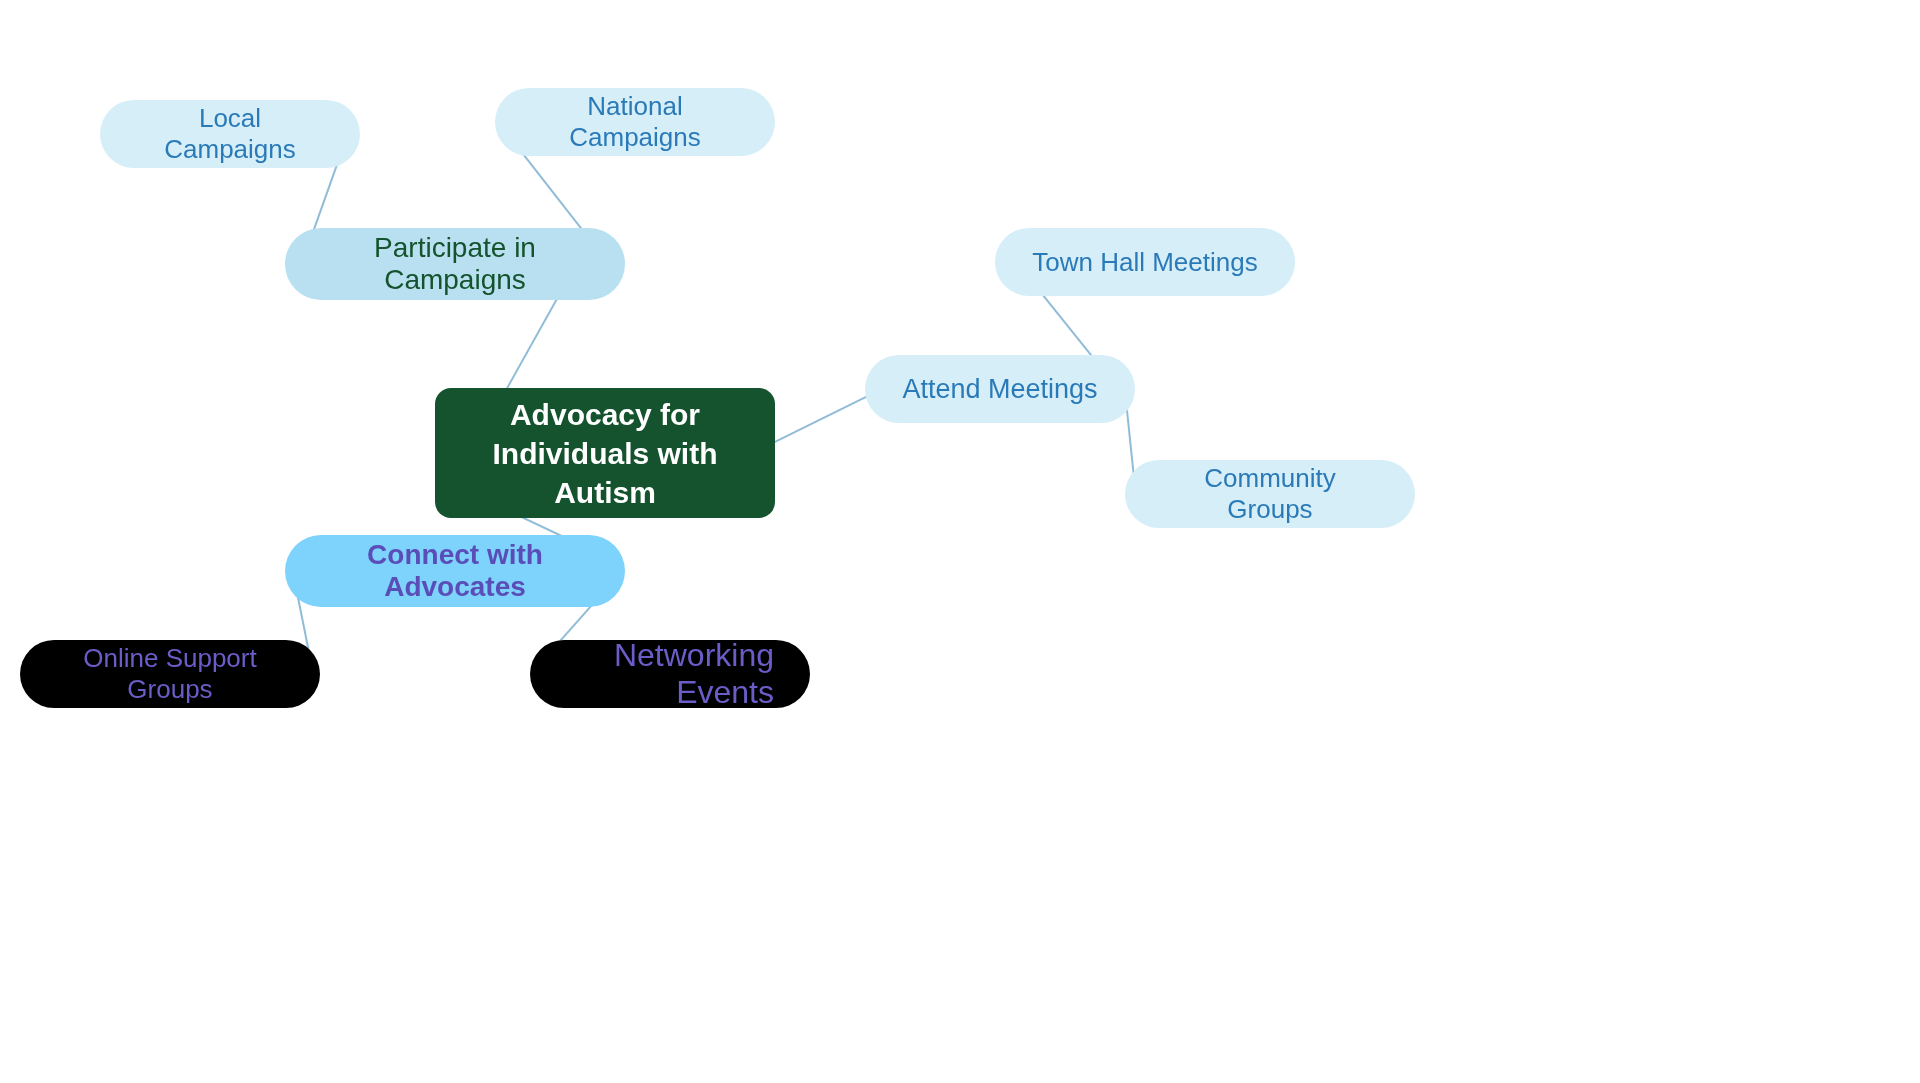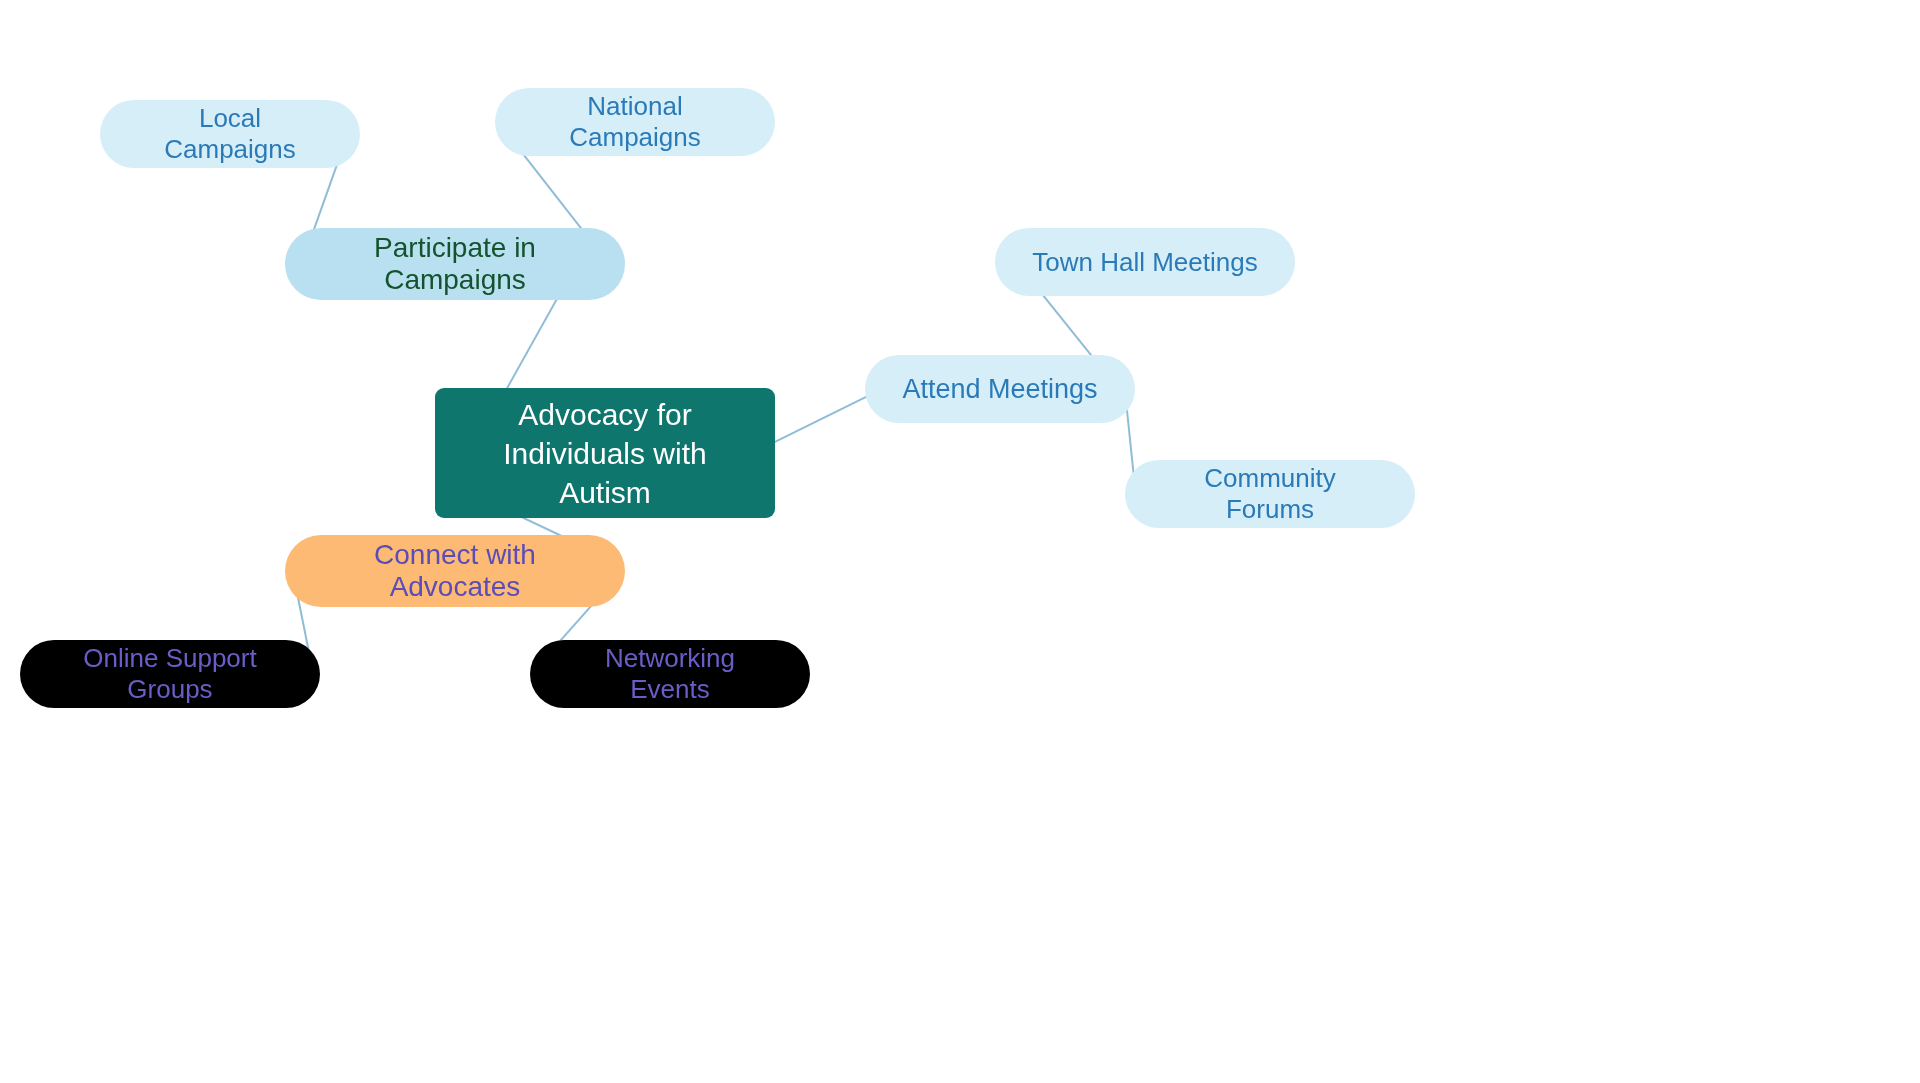--- a/index.html
+++ b/index.html
@@ -25,42 +25,43 @@
       align-items: center;
       justify-content: center;
       text-align: center;
       font-size: 28px;
       font-weight: 400;
       padding: 34px 36px;
       cursor: pointer;
       user-select: none;
     }
     .node-center {
-      background: #0f766e;
+      background: #14532d;
       color: #ffffff;
       font-size: 30px;
-      font-weight: 400;
+      font-weight: 700;
       width: 340px;
       height: 130px;
-      border-radius: 9px;
+      border-radius: 16px;
     }
     .node-blue {
       background: #b8e0f0;
       color: #14532d;
       border: none;
     }
     .node-blue-light {
       background: #d6eef8;
       color: #2a7ab8;
       border: none;
     }
     .node-purple {
-      background: #fdba74;
+      background: #7dd3fc;
       color: #5a4db8;
       border: none;
+      font-weight: bold;
     }
     .node-purple-light {
       background: #000000;
       color: #6a5dc8;
       border: none;
     }
   </style>
 </head>
 <body>
 
@@ -95,26 +96,26 @@
 
 <div class="node node-blue-light" id="node-attend" style="left:865px; top:355px; width:270px; height:52px; font-size:27px;">
   <span>Attend Meetings</span>
 </div>
 
 <div class="node node-blue-light" id="node-townhall" style="left:995px; top:228px; width:300px; height:66px; font-size:26px;">
   <span>Town Hall Meetings</span>
 </div>
 
 <div class="node node-blue-light" id="node-community" style="left:1125px; top:460px; width:290px; height:66px; font-size:26px;">
-  <span>Community Forums</span>
+  <span>Community Groups</span>
 </div>
 
 <div class="node node-purple" id="node-connect" style="left:285px; top:535px; width:340px; height:72px;">
   <span>Connect with Advocates</span>
 </div>
 
 <div class="node node-purple-light" id="node-online" style="left:20px; top:640px; width:300px; height:68px; font-size:26px;">
   <span>Online Support Groups</span>
 </div>
 
-<div class="node node-purple-light" id="node-networking" style="left:530px; top:640px; width:280px; height:68px; font-size:26px;">
+<div class="node node-purple-light" id="node-networking" style="left:530px; top:640px; width:280px; height:68px; font-size:32px;text-align:right;">
   <span>Networking Events</span>
 </div>
 
 </body></html>

